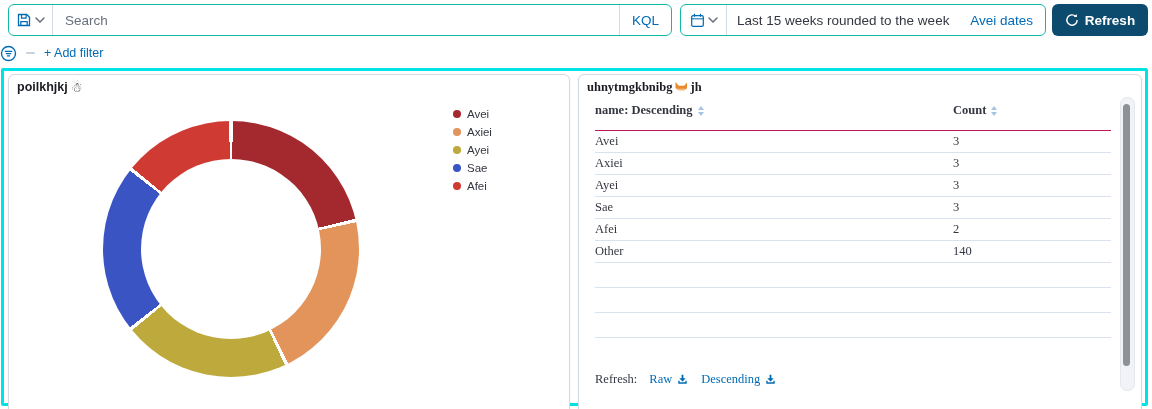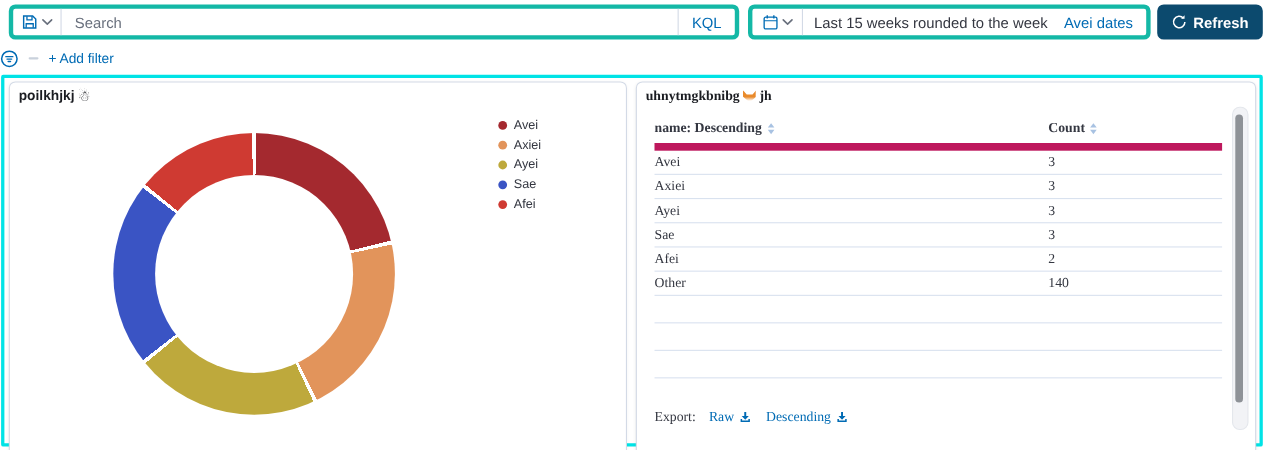--- a/index.html
+++ b/index.html
@@ -1,21 +1,21 @@
 <!DOCTYPE html>
 <html><head>
 <meta charset="utf-8">
 <style>
   html,body{margin:0;padding:0;width:1152px;height:409px;overflow:hidden;background:#fff;
     font-family:"Liberation Sans","DejaVu Sans",sans-serif;color:#343741;}
   button{background:none;border:none;padding:0;font:inherit;cursor:pointer;color:inherit;}
   a{text-decoration:none;}
 
   
-  .unit{position:absolute;top:4px;height:32px;border:4px solid #14b8a6;border-radius:6px;
+  .unit{position:absolute;top:4px;height:32px;border:1px solid #14b8a6;border-radius:6px;
     background:#fff;display:flex;align-items:center;box-sizing:border-box;}
   #searchUnit{left:8px;width:664px;}
   .save-section{width:44px;height:100%;display:flex;align-items:center;justify-content:center;gap:3px;
     border-right:1px solid #D3DAE6;}
   #searchInput{flex:1;border:none;outline:none;padding:0 10px 0 12px;font-size:13.5px;color:#343741;background:transparent;}
   #searchInput::placeholder{color:#69707D;opacity:1;}
   .kql-section{height:100%;display:flex;align-items:center;padding:0 12px;border-left:1px solid #D3DAE6;
     color:#006BB4;font-size:13.5px;font-weight:500;}
   #dateUnit{left:680px;width:366px;}
   .cal-section{width:46px;height:100%;display:flex;align-items:center;justify-content:center;gap:3px;
@@ -49,21 +49,21 @@
 
   
   .donut{position:absolute;left:94px;top:46px;width:256px;height:256px;border-radius:50%;}
   .donut-hole{position:absolute;left:38px;top:38px;width:180px;height:180px;border-radius:50%;background:#fff;}
   .legend{position:absolute;left:444px;top:30px;list-style:none;margin:0;padding:0;}
   .legend li{display:flex;align-items:center;gap:6px;height:18px;font-size:11.5px;color:#343741;}
   .legend .dot{width:8px;height:8px;border-radius:50%;flex:none;}
 
   
   .tbl{position:absolute;left:16px;top:28px;right:30px;}
-  .thead{position:relative;display:flex;align-items:center;height:27px;border-bottom:7px solid #be185d;}
+  .thead{position:relative;display:flex;align-items:flex-start;height:27px;border-bottom:1px solid #be185d;}
   .th{display:flex;align-items:center;gap:5px;font-size:12.5px;font-weight:700;color:#343741;}
   .th.count-col{position:absolute;left:358px;}
   .sort{display:inline-flex;flex-direction:column;gap:2px;}
   .sort i{width:0;height:0;border-left:3.5px solid transparent;border-right:3.5px solid transparent;}
   .sort .up{border-bottom:4px solid #A8C2E2;}
   .sort .down{border-top:4px solid #A8C2E2;}
   .row{position:relative;display:flex;align-items:center;height:21px;border-bottom:1px solid #D9E2EF;
     font-size:12.5px;color:#343741;}
   .row .count{position:absolute;left:358px;}
   .row.empty{height:24px;}
@@ -224,21 +224,21 @@
           <span>Other</span>
           <span class="count">140</span>
         </div>
         <div class="row empty"></div>
         <div class="row empty"></div>
         <div class="row empty"></div>
       </div>
   </div>
 
   <div class="export">
-    <span>Export:</span>
+    <span>Refresh:</span>
     <a href="#">
       <span>Raw</span>
       <span>
         <svg width="13" height="13" viewBox="0 0 16 16">
           <path d="M6.9 2h2.2v4.4h2.9L8 10.6 4 6.4h2.9z" fill="#006BB4"></path>
           <path d="M2.8 9.6v3.6h10.4V9.6h-1.7v1.9H4.5V9.6z" fill="#006BB4"></path>
         </svg>
       </span>
     </a>
     <a href="#">

